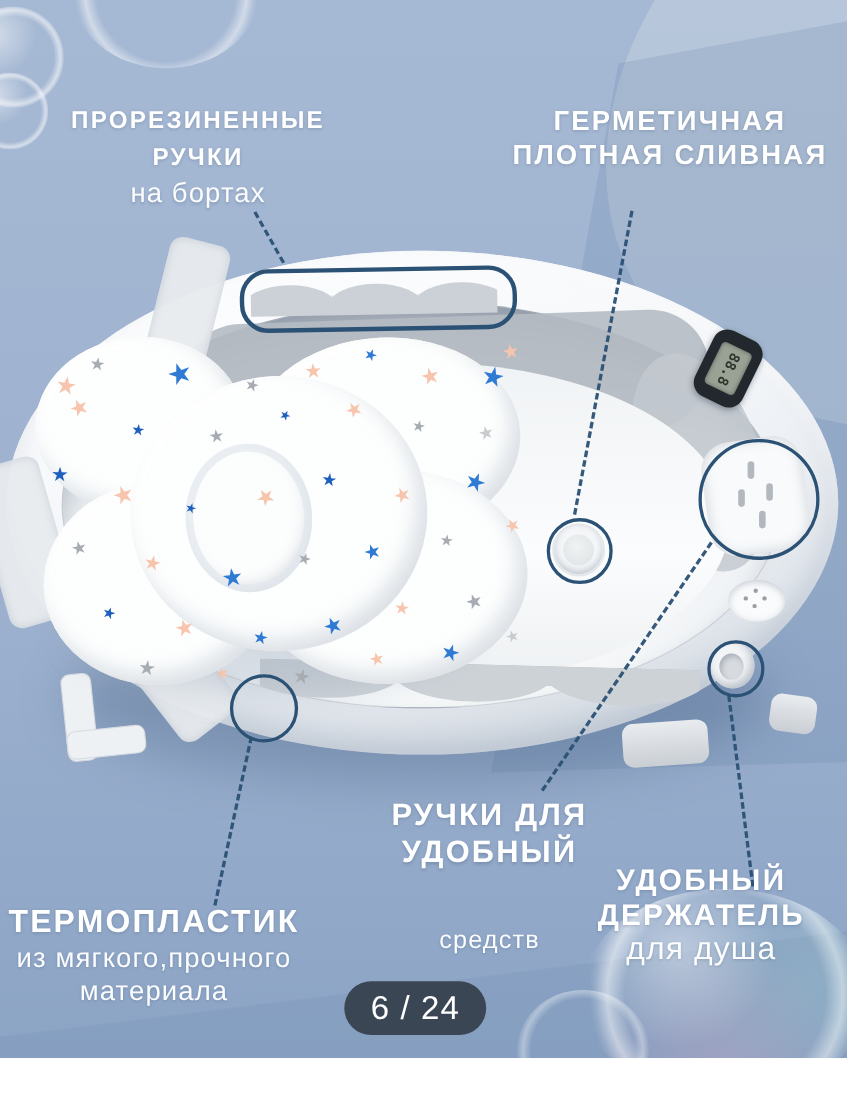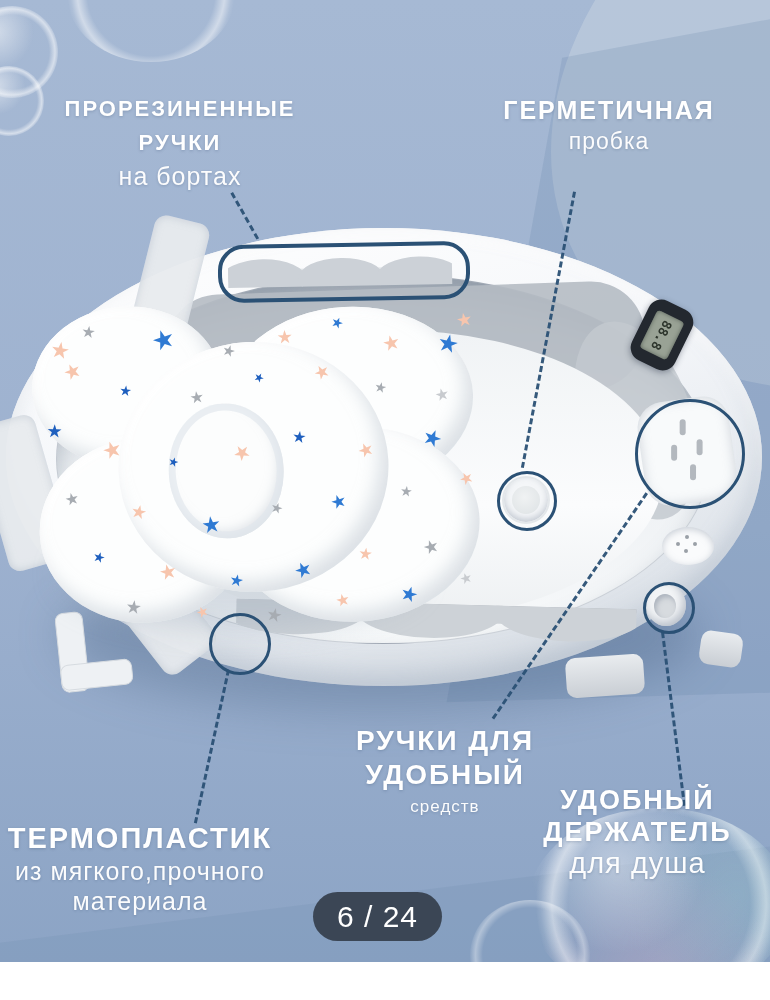--- a/index.html
+++ b/index.html
@@ -99,21 +99,21 @@
   .lbl .t{font-weight:700;letter-spacing:2px;}
   .lbl .s{font-weight:400;letter-spacing:1px;opacity:.97;text-align:center;}
   .lbl-handles{left:15px;top:92px;width:330px;}
   .lbl-handles .t{font-size:22px;line-height:34px;}
   .lbl-handles .s{font-size:25px;line-height:32px;}
   .lbl-drain{left:448px;top:95px;width:322px;}
   .lbl-drain .t{font-size:25px;line-height:31px;}
   .lbl-drain .s{font-size:23px;line-height:30px;}
   .lbl-soap{left:320px;top:724px;width:250px;}
   .lbl-soap .t{font-size:28px;line-height:34px;}
-  .lbl-soap .s{font-size:17px;line-height:30px;}
+  .lbl-soap .s{font-size:23px;line-height:30px;margin-top:47px;}
   .lbl-thermo{left:-45px;top:820px;width:370px;}
   .lbl-thermo .t{font-size:29px;line-height:36px;}
   .lbl-thermo .s{font-size:25px;line-height:30px;}
   .lbl-holder{left:510px;top:784px;width:255px;}
   .lbl-holder .t{font-size:27px;line-height:32px;}
   .lbl-holder .s{font-size:29px;line-height:30px;}
   
   .counter{position:absolute;left:313px;top:892px;width:129px;height:49px;border-radius:25px;
            background:var(--counter_bg);color:var(--counter_text);display:flex;align-items:center;
            justify-content:center;font-size:30px;letter-spacing:1px;}
@@ -262,21 +262,21 @@
     <div class="leader" style="left:664px;top:632px;width:175px;transform:rotate(82.8deg);"></div>
     <div class="leader" style="left:230px;top:670px;width:157px;transform:rotate(102.2deg);"></div>
 
     <div class="lbl lbl-handles">
       <div class="t">ПРОРЕЗИНЕННЫЕ</div>
       <div class="t">РУЧКИ</div>
       <div class="s">на бортах</div>
     </div>
     <div class="lbl lbl-drain">
       <div class="t">ГЕРМЕТИЧНАЯ</div>
-      <div class="s">пробка</div>
+      <div class="t">ПЛОТНАЯ СЛИВНАЯ</div>
     </div>
     <div class="lbl lbl-soap">
       <div class="t">РУЧКИ ДЛЯ</div>
       <div class="t">УДОБНЫЙ</div>
       <div class="s">средств</div>
     </div>
     <div class="lbl lbl-thermo">
       <div class="t">ТЕРМОПЛАСТИК</div>
       <div class="s">из мягкого,прочного</div>
       <div class="s">материала</div>

